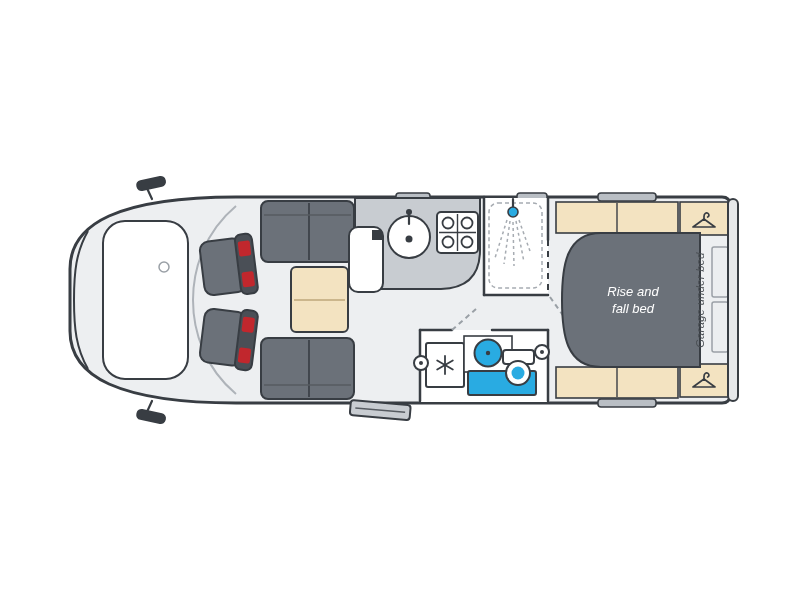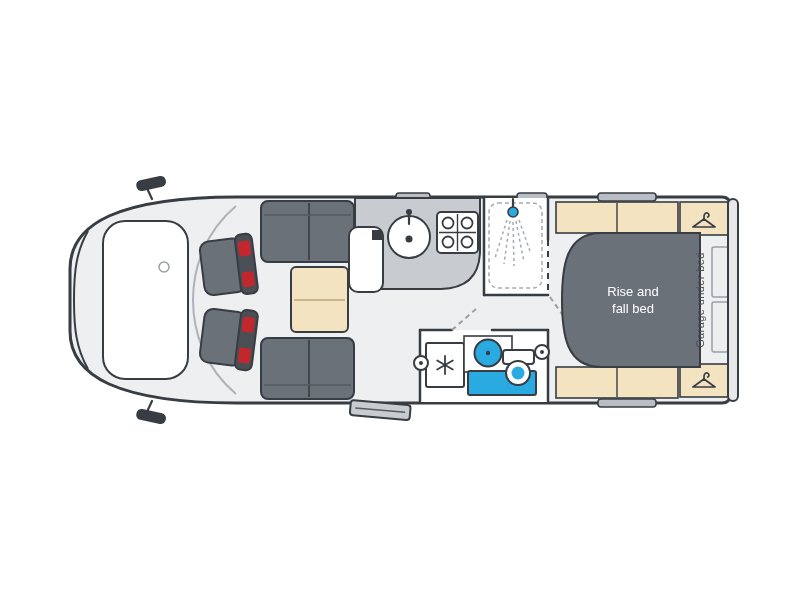--- a/index.html
+++ b/index.html
@@ -1,18 +1,18 @@
 <!DOCTYPE html>
 <html style="--c-outline: #383d43; --c-floor: #edeff1; --c-furniture: #6b7179; --c-furniture_shadow: #4a4f56; --c-counter: #c8ccd1; --c-beige: #f3e3c1; --c-blue: #29abe2; --c-red: #c1272d; --c-white: #ffffff;"><head>
 <meta charset="utf-8">
 <title>Floorplan</title>
 <style>
   html,body{margin:0;padding:0;background:#ffffff;}
   .page{width:800px;height:600px;background:#ffffff;position:relative;overflow:hidden;
-        font-family:"Liberation Sans", sans-serif;}
+        font-family:"Liberation Sans", sans-serif;font-style:italic;}
   svg{display:block;}
 
   
   .outline3{stroke:var(--c-outline);stroke-width:3;}
   .outline2{stroke:var(--c-outline);stroke-width:2;}
   .outline1{stroke:var(--c-outline);stroke-width:1.6;}
   .floorfill{fill:var(--c-floor);}
   .furn{fill:var(--c-furniture);}
   .counterfill{fill:var(--c-counter);}
   .beige{fill:var(--c-beige);}

